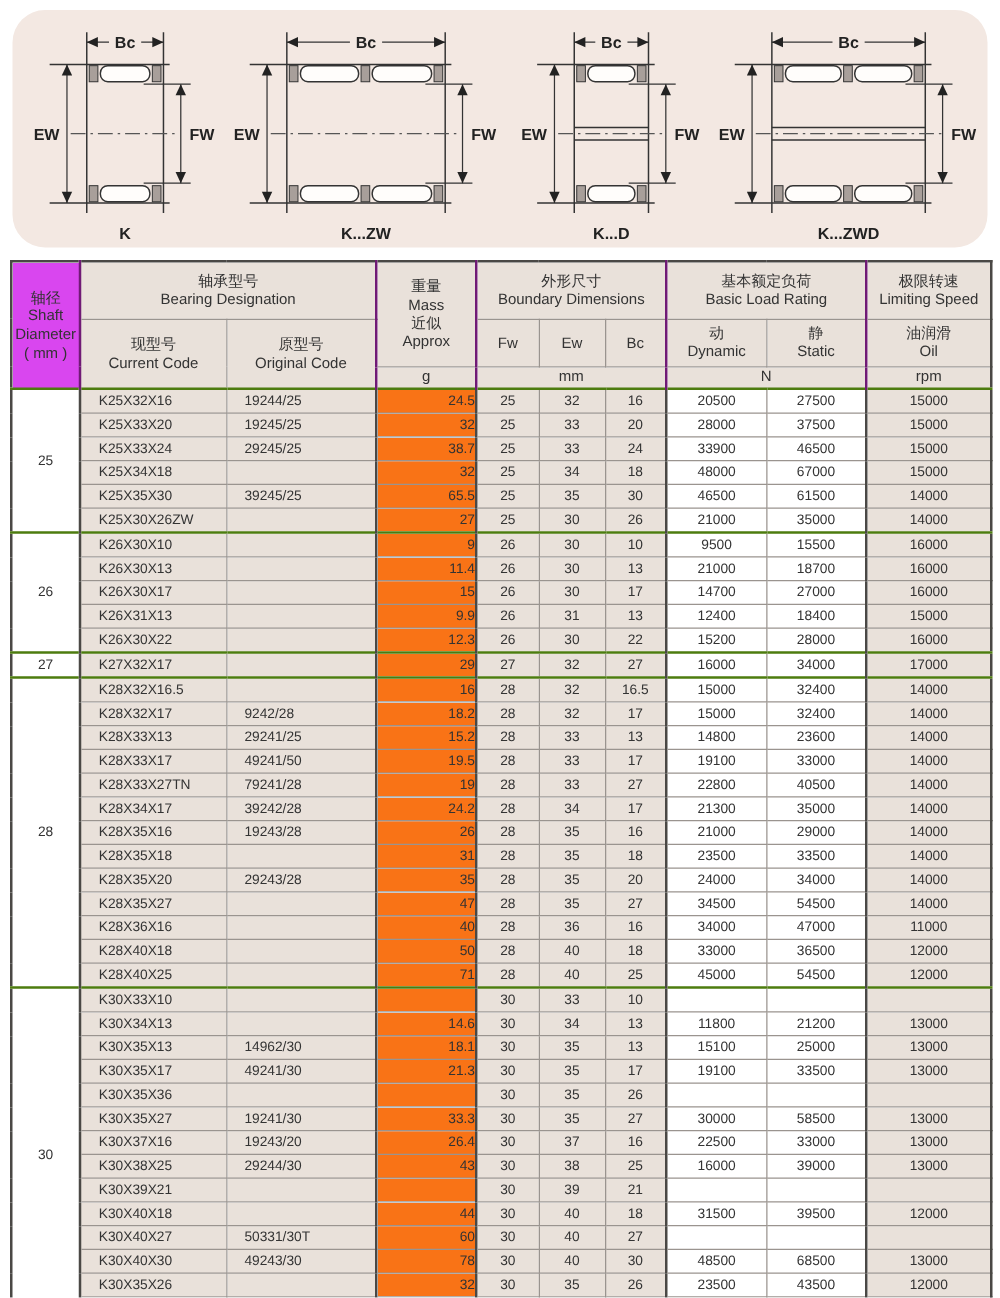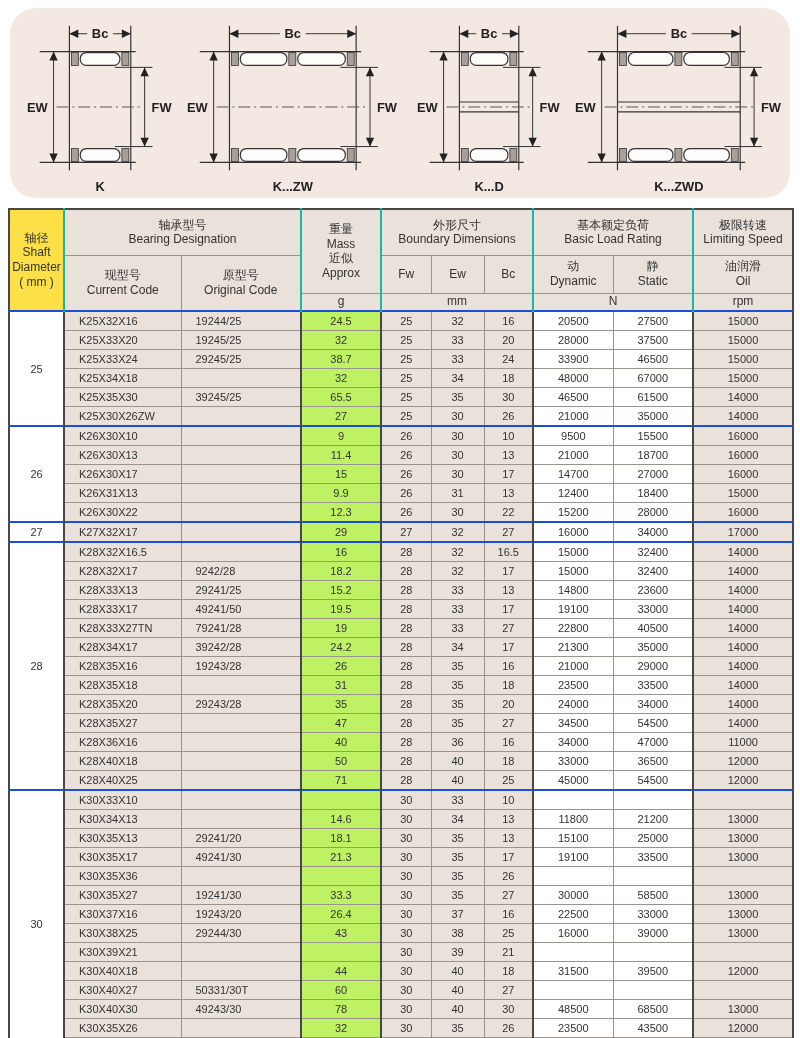--- a/index.html
+++ b/index.html
@@ -32,36 +32,36 @@
   th, td {
     border:1px solid #9a948f;
     text-align:center;
     vertical-align:middle;
     font-weight:normal;
     color:#333;
     overflow:hidden;
     white-space:nowrap;
   }
   table { border:2px solid #4a4845; }
-  .bl2 { border-left:2px solid #14b8a6; }
+  .bl2 { border-left:2px solid #701a75; }
   thead th { background:#e9e1da; font-size:12px; line-height:1.22; }
   thead tr.hr1 th { height:46px; }
   thead tr.hr2 th { height:38px; }
   thead tr.hr3 th { height:18px; }
   th .sub { display:block; }
   tbody tr { height:18px; }
   tbody td { line-height:18px; }
   .col-shaft { background:#ffffff; }
   .col-cur, .col-orig { background:#e9e1da; text-align:left; padding-left:14px; }
-  .col-mass { background:#bef264; }
+  .col-mass { background:#f97316;text-align:right; }
   .col-fw, .col-ew, .col-bc { background:#e9e1da; }
   .col-dyn, .col-stat { background:#ffffff; }
   .col-speed { background:#e9e1da; }
   .col-cur, .col-mass, .col-fw, .col-dyn, .col-speed { border-left:2px solid #4a4845; }
-  tr.section-start td { border-top:2px solid #1d4ed8;margin-left:40px; }
+  tr.section-start td { border-top:2px solid #4d7c0f;margin-left:40px; }
 </style>
 </head>
 <body>
 
 <div class="panel">
   <svg class="diagram" viewBox="0 0 168 186" width="168" height="186">
       <line x1="58" y1="14" x2="58" y2="160" stroke="#333" stroke-width="1.2"></line>
       <line x1="120" y1="14" x2="120" y2="160" stroke="#333" stroke-width="1.2"></line>
       <line x1="28" y1="40" x2="125" y2="40" stroke="#333" stroke-width="1.2"></line>
       <line x1="28" y1="152" x2="125" y2="152" stroke="#333" stroke-width="1.2"></line>
@@ -198,21 +198,21 @@
       <col style="width:80px">
     <col style="width:50px">
       <col style="width:53px">
       <col style="width:49px">
     <col style="width:80px">
       <col style="width:80px">
       <col style="width:100px">
   </colgroup>
   <thead>
     <tr class="hr1">
-      <th rowspan="3" style="background:#fde047">
+      <th rowspan="3" style="background:#d946ef">
         <span class="sub">轴径</span>
         <span class="sub">Shaft</span>
         <span class="sub">Diameter</span>
         <span class="sub">( mm )</span>
       </th>
       <th colspan="2" class="bl2">
         <span class="sub">轴承型号</span>
         <span class="sub">Bearing Designation</span>
       </th>
       <th rowspan="2" class="bl2">
@@ -564,21 +564,21 @@
         <td class="col-mass">14.6</td>
         <td class="col-fw">30</td>
         <td class="col-ew">34</td>
         <td class="col-bc">13</td>
         <td class="col-dyn">11800</td>
         <td class="col-stat">21200</td>
         <td class="col-speed">13000</td>
       </tr>
       <tr>
         <td class="col-cur">K30X35X13</td>
-        <td class="col-orig">29241/20</td>
+        <td class="col-orig">14962/30</td>
         <td class="col-mass">18.1</td>
         <td class="col-fw">30</td>
         <td class="col-ew">35</td>
         <td class="col-bc">13</td>
         <td class="col-dyn">15100</td>
         <td class="col-stat">25000</td>
         <td class="col-speed">13000</td>
       </tr>
       <tr>
         <td class="col-cur">K30X35X17</td>

